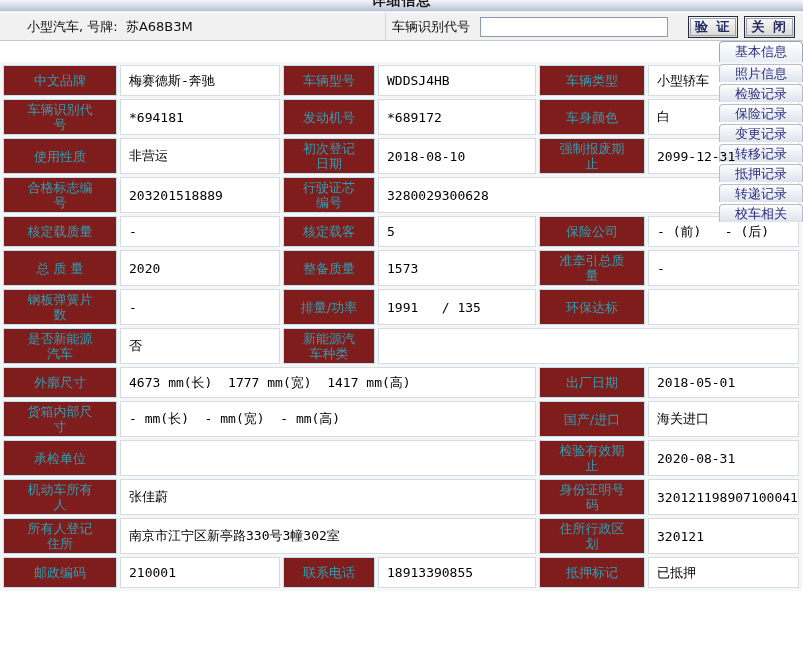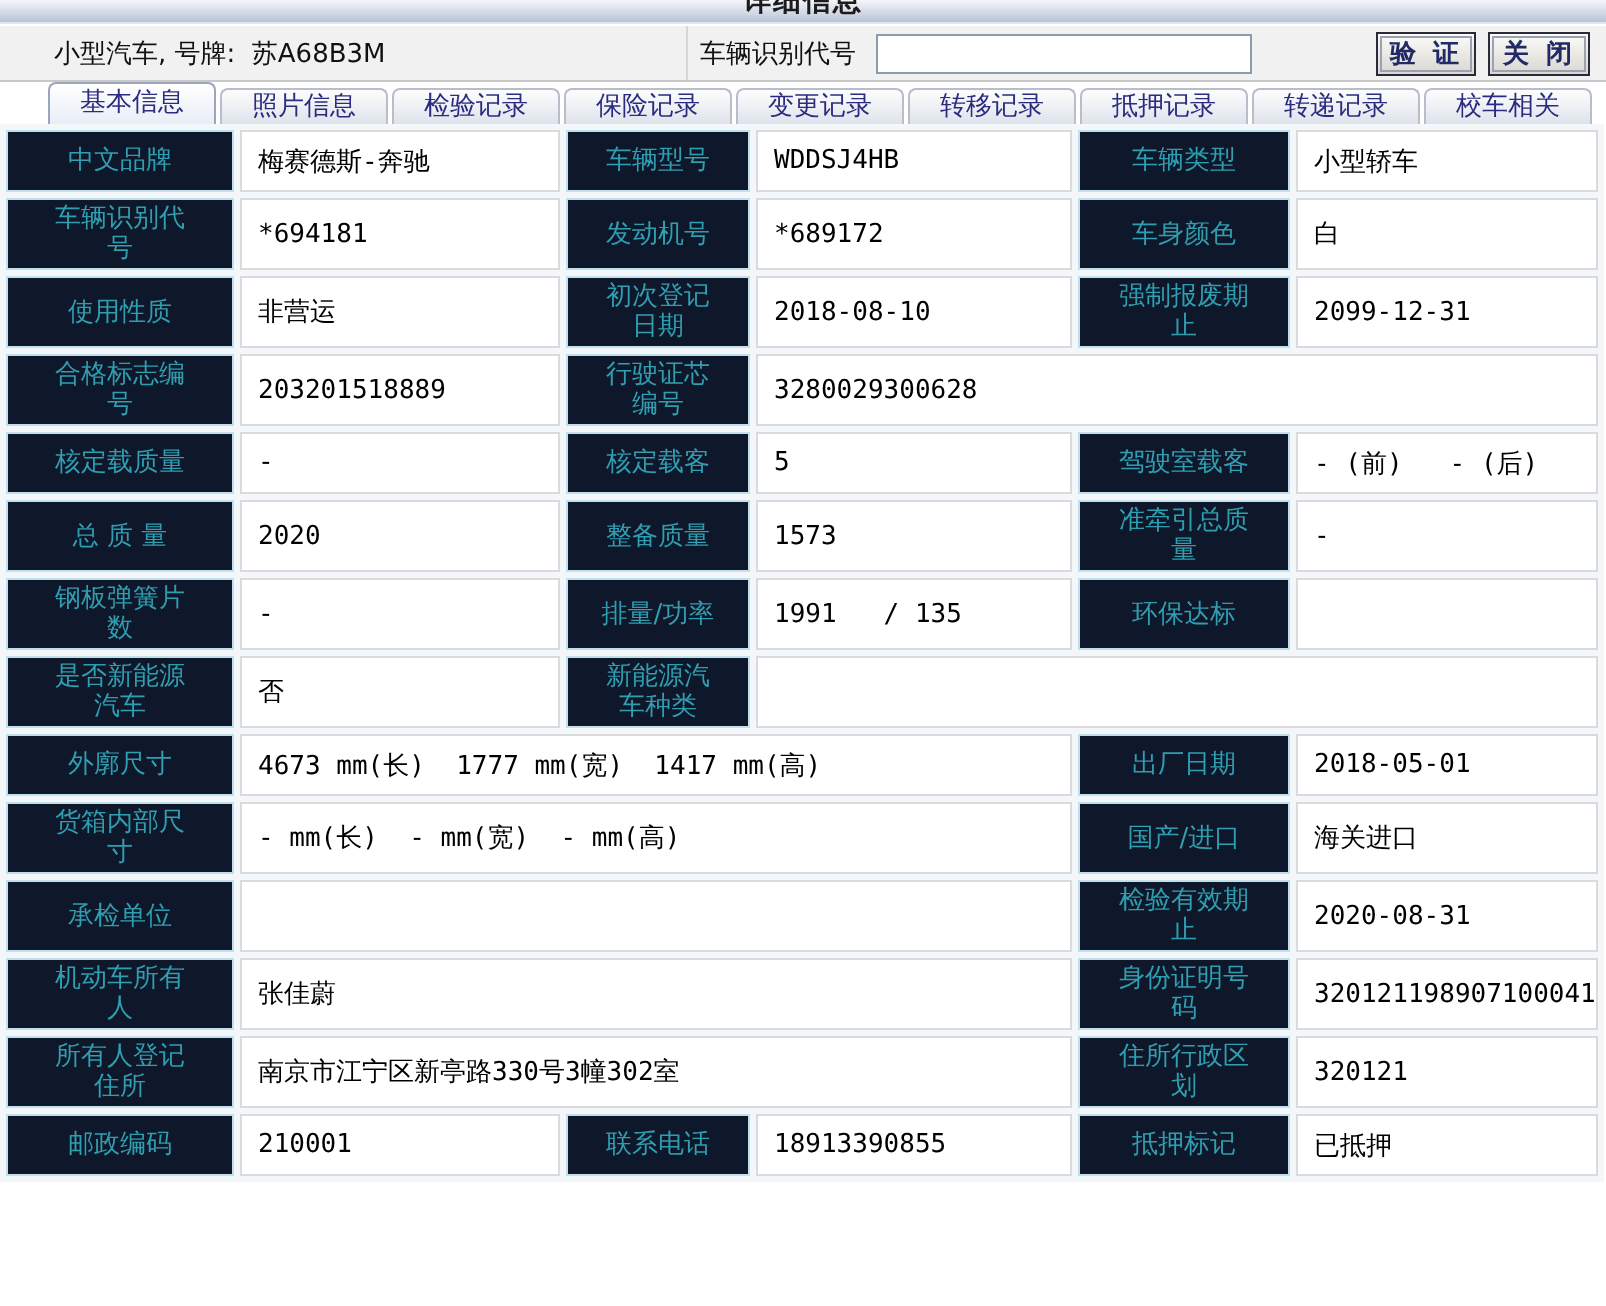--- a/index.html
+++ b/index.html
@@ -18,21 +18,21 @@
     position:absolute;top:-8px;left:0;right:0;text-align:center;
     font-size:14px;font-weight:bold;color:#1c1c1c;letter-spacing:1px;
   }
   
   .headerbar{
     height:27px;background:#f1f1f1;
     border-top:1px solid #ffffff;border-bottom:1px solid #c8c8c8;
     display:flex;align-items:center;font-size:13px;color:#111;
   }
   .hdr-left{
-    width:344px;padding-left:27px;box-sizing:border-box;flex:none;
+    width:386px;padding-left:27px;box-sizing:border-box;flex:none;
     border-right:1px solid #d6d6d6;height:100%;display:flex;align-items:center;
     white-space:pre;
   }
   .hdr-vin-label{flex:none;margin-left:6px;white-space:nowrap;}
   .vin-input{
     flex:none;width:180px;height:18px;margin-left:10px;
     border:1px solid #8a9cb2;background:#ffffff;font-size:13px;padding:0 3px;
     font-family:"DejaVu Sans Mono",monospace;
   }
   .hdr-buttons{flex:1;display:flex;justify-content:flex-end;gap:6px;padding-right:8px;}
@@ -41,20 +41,21 @@
     background:linear-gradient(#fbfbf9,#d9d7d0);
     border:1px solid #2a2a3a;outline:1px solid #9aa2b2;outline-offset:-3px;
     font-size:13px;font-weight:bold;color:#222a66;letter-spacing:2px;
     display:flex;align-items:center;justify-content:center;cursor:pointer;
     font-family:"DejaVu Sans","Liberation Sans",sans-serif;white-space:pre;
   }
   
   .tabbar{
     height:21px;display:flex;align-items:flex-end;padding-left:24px;gap:2px;
     background:#ffffff;
+    flex-direction:column;
   }
   .tab{
     width:84px;height:18px;box-sizing:border-box;flex:none;
     background:linear-gradient(#fdfdfd,#dde3ec);
     border:1px solid #b9bccb;border-bottom:none;border-radius:4px 4px 0 0;
     font-size:13px;color:#2b2b80;text-align:center;line-height:17px;
     cursor:pointer;white-space:nowrap;overflow:hidden;
   }
   .tab.active{
     height:21px;line-height:20px;
@@ -62,21 +63,21 @@
     border-color:#9aa6bd;box-shadow:inset 0 1px 0 #ffffff;
   }
   
   table.info{
     border-collapse:separate;border-spacing:3px;
     table-layout:fixed;width:802px;margin:0;
     background:#f3f7fa;
   }
   td{overflow:hidden;}
   td.lbl{
-    background:#0f172a;border:1px solid #c2e0ec;
+    background:#7f1d1d;border:1px solid #c2e0ec;
     color:#2e9eb0;font-size:13px;text-align:center;vertical-align:middle;
     padding:2px 18px;line-height:15px;height:25px;
   }
   td.lbl.c1{padding:2px 19px;}
   td.lbl.c3{padding:2px 13px;margin-left:48px;}
   td.val{
     background:#ffffff;border:1px solid #d9dade;
     color:#000;font-size:13px;text-align:left;vertical-align:middle;
     padding:2px 4px 2px 8px;height:25px;white-space:pre-wrap;
     font-family:"DejaVu Sans Mono","Liberation Mono",monospace;
@@ -150,21 +151,21 @@
         <td class="lbl c1">合格标志编号</td>
         <td class="val">203201518889</td>
         <td class="lbl c3">行驶证芯编号</td>
         <td class="val" colspan="3">3280029300628</td>
       </tr>
       <tr>
         <td class="lbl c1">核定载质量</td>
         <td class="val">-</td>
         <td class="lbl c3">核定载客</td>
         <td class="val">5</td>
-        <td class="lbl c5">驾驶室载客</td>
+        <td class="lbl c5">保险公司</td>
         <td class="val">- (前)   - (后)</td>
       </tr>
       <tr>
         <td class="lbl c1">总 质 量</td>
         <td class="val">2020</td>
         <td class="lbl c3">整备质量</td>
         <td class="val">1573</td>
         <td class="lbl c5">准牵引总质量</td>
         <td class="val">-</td>
       </tr>

